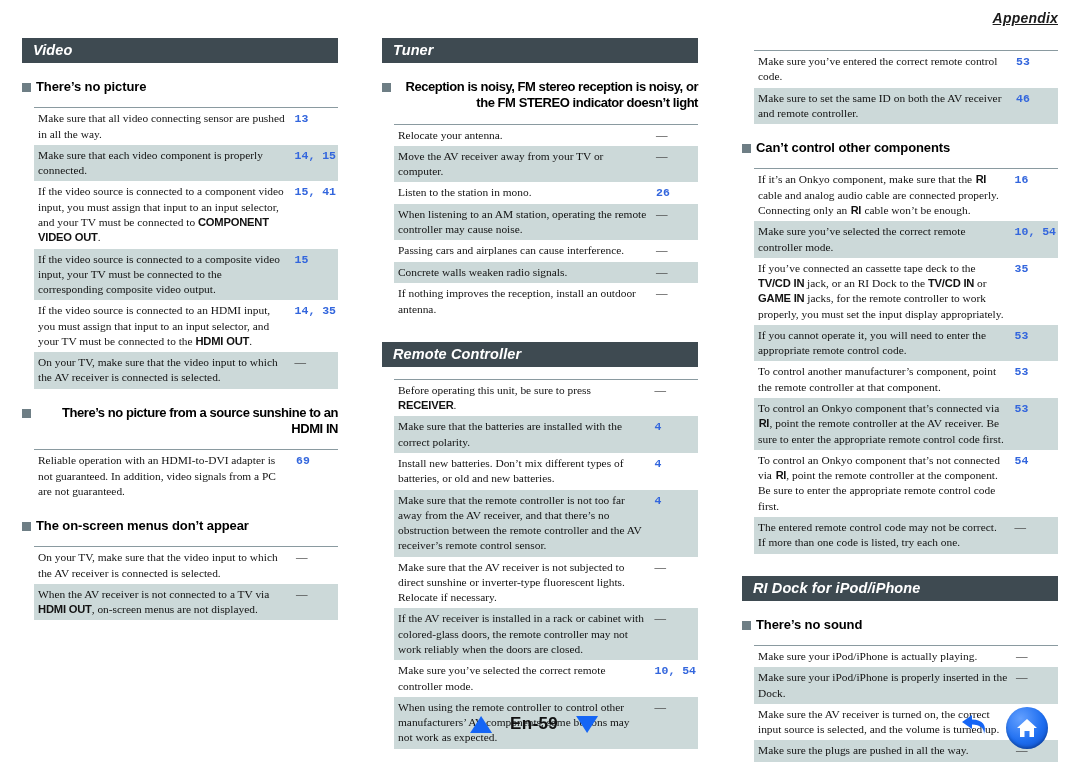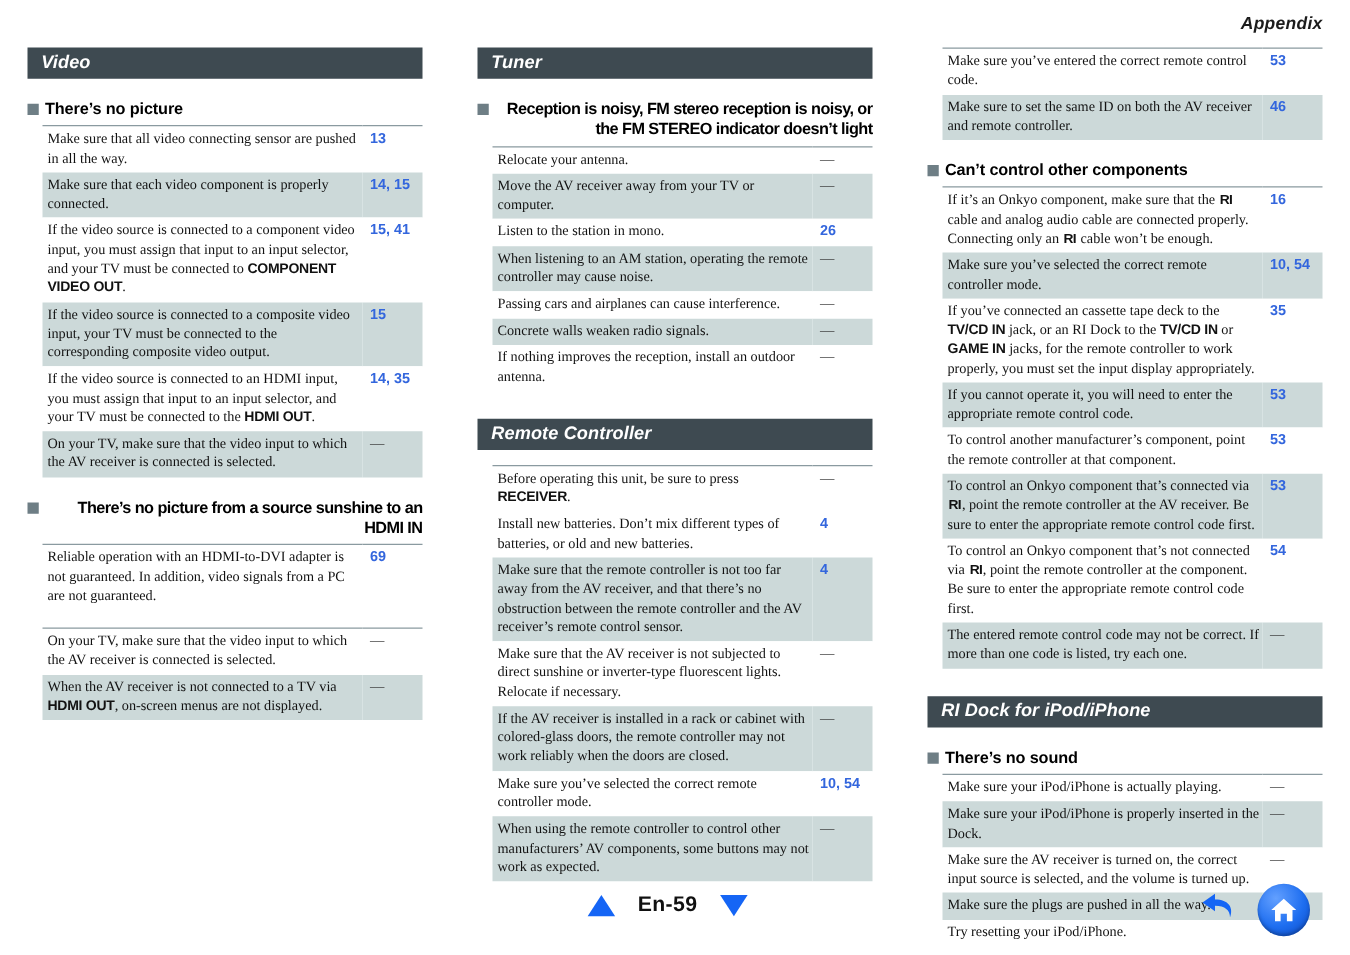--- a/index.html
+++ b/index.html
@@ -19,20 +19,21 @@
   .page-header {
     position: absolute;
     top: 10px;
     right: 22px;
     font-family: "Liberation Sans", sans-serif;
     font-style: italic;
     font-weight: bold;
     font-size: 14px;
     color: #1c1c1c;
     letter-spacing: .2px;
+    text-decoration: underline;
   }
 
   
   .columns {
     position: absolute;
     top: 38px;
     left: 0;
     right: 0;
     height: 670px;
     display: flex;
@@ -78,40 +79,40 @@
     width: 9px;
     height: 9px;
     background: #6e7e85;
   }
   .subhead.tight { letter-spacing: -0.45px; text-align: right; }
 
   
   table.tt {
     width: 100%;
     border-collapse: collapse;
-    margin: 0 0 14px 12px;
+    margin: 12px 0 14px 12px;
     width: calc(100% - 12px);
   }
   table.tt tr.odd  { background: #ffffff; }
   table.tt tr.even { background: #ccd9d9; }
   table.tt tr:first-child td { border-top: 1px solid #8a9aa0; }
   table.tt td {
     font-family: "Liberation Serif", serif;
     font-size: 11.4px;
     line-height: 1.34;
     color: #121212;
     padding: 3px 2px 3px 4px;
     vertical-align: top;
   }
   table.tt td.ref {
     width: 40px;
     text-align: left;
     padding-left: 6px;
     padding-right: 2px;
-    font-family: Liberation Sans, sans-serif;
+    font-family: Liberation Mono, monospace;
     font-weight: bold;
     font-size: 11.5px;
     color: #3366dd;
     white-space: nowrap;
   }
   table.tt td.ref.dash {
     color: #3a3a3a;
     font-weight: normal;
     font-family: "Liberation Serif", serif;
   }
@@ -220,20 +221,21 @@
       </table>
       <div class="subhead tight">There’s no picture from a source sunshine to an HDMI IN</div>
       <table class="tt">
         <tbody>
           <tr class="odd">
             <td class="symptom">Reliable operation with an HDMI-to-DVI adapter is not guaranteed. In addition, video signals from a PC are not guaranteed.</td>
             <td class="ref">69</td>
           </tr>
         </tbody>
       </table>
+      <div class="subhead">The on-screen menus don’t appear</div>
       <table class="tt">
         <tbody>
           <tr class="odd">
             <td class="symptom">On your TV, make sure that the video input to which the AV receiver is connected is selected.</td>
             <td class="ref dash">—</td>
           </tr>
           <tr class="even">
             <td class="symptom">When the AV receiver is not connected to a TV via <b>HDMI OUT</b>, on-screen menus are not displayed.</td>
             <td class="ref dash">—</td>
           </tr>
@@ -274,20 +276,24 @@
             <td class="ref dash">—</td>
           </tr>
         </tbody>
       </table>
       <div class="band spaced">Remote Controller</div>
       <table class="tt">
         <tbody>
           <tr class="odd">
             <td class="symptom">Before operating this unit, be sure to press <b>RECEIVER</b>.</td>
             <td class="ref dash">—</td>
+          </tr>
+          <tr class="even">
+            <td class="symptom">Make sure that the batteries are installed with the correct polarity.</td>
+            <td class="ref">4</td>
           </tr>
           <tr class="odd">
             <td class="symptom">Install new batteries. Don’t mix different types of batteries, or old and new batteries.</td>
             <td class="ref">4</td>
           </tr>
           <tr class="even">
             <td class="symptom">Make sure that the remote controller is not too far away from the AV receiver, and that there’s no obstruction between the remote controller and the AV receiver’s remote control sensor.</td>
             <td class="ref">4</td>
           </tr>
           <tr class="odd">

